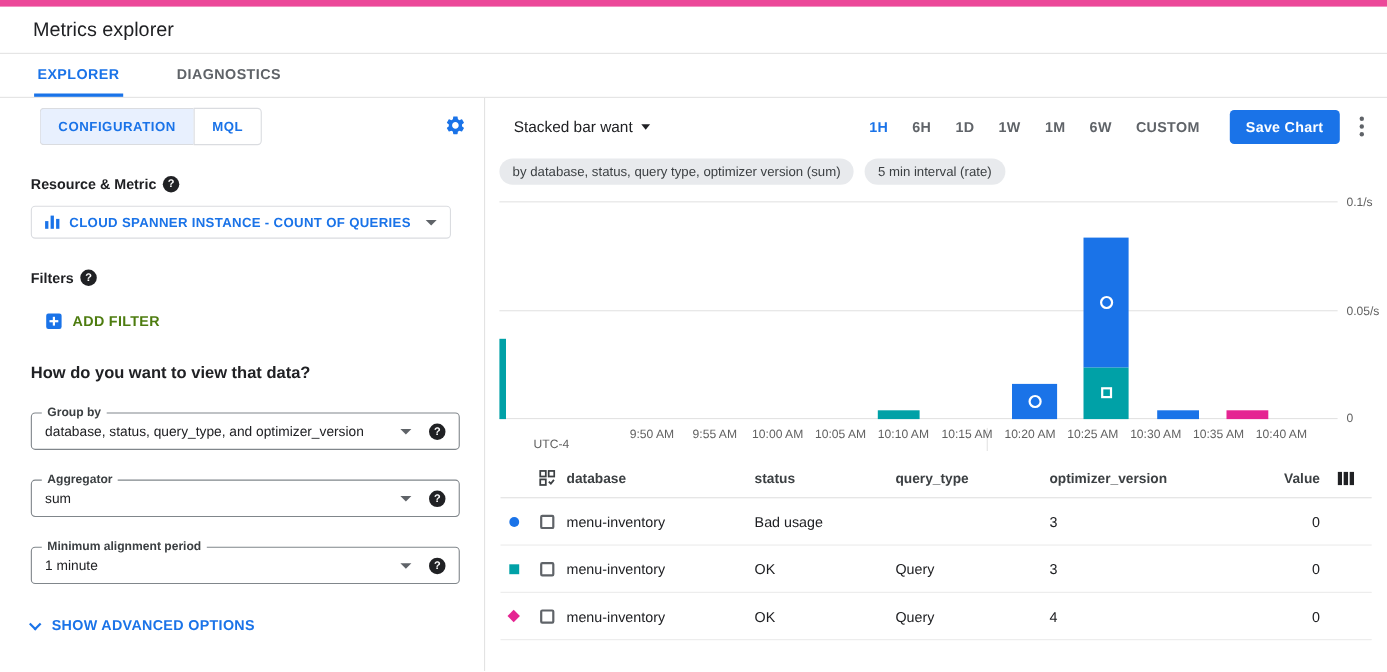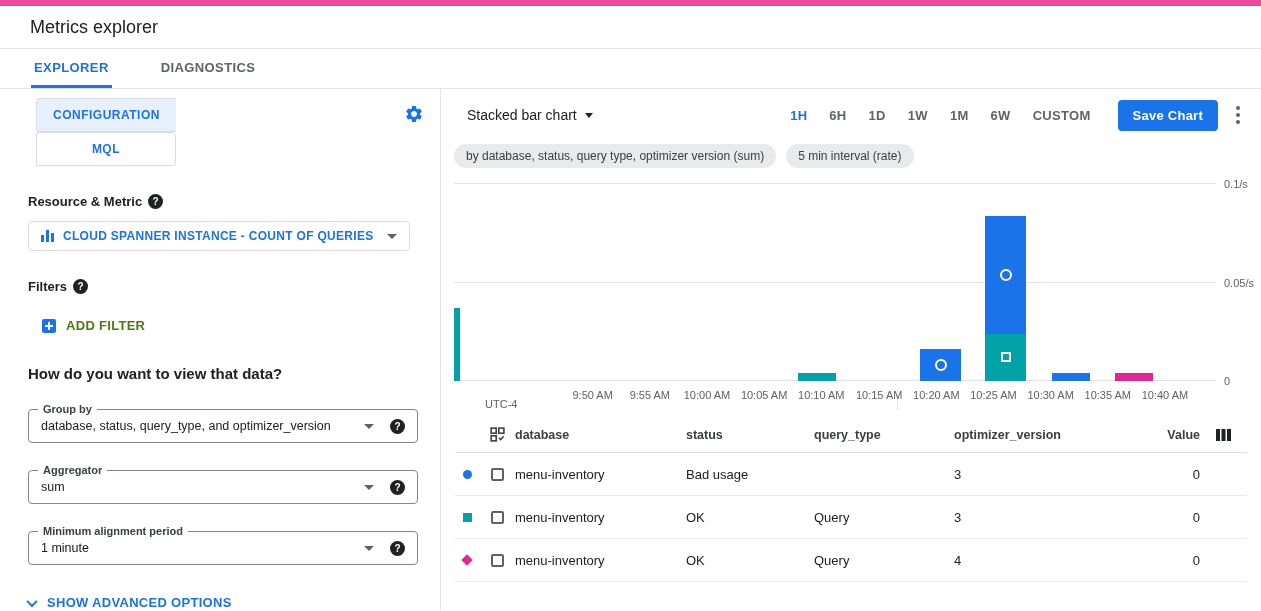--- a/index.html
+++ b/index.html
@@ -17,21 +17,21 @@
   
   .tab-bar { height:40px; border-bottom:1px solid #e3e3e3; display:flex; align-items:stretch; padding-left:31px; }
   .tab { display:flex; align-items:center; margin-right:46px; padding:0 3px; font-size:13px; font-weight:700;
     letter-spacing:.4px; color:#5f6368; cursor:pointer; border-bottom:3px solid transparent; }
   .tab.active { color:#1a73e8; border-bottom-color:#1a73e8; }
   
   .main { display:flex; height:521px; }
   .left { width:441px; flex:none; border-right:1px solid #e3e3e3; position:relative; padding:9px 0 0 28px; }
   .right { flex:1; position:relative; }
   
-  .seg { display:inline-flex; margin-left:8px;flex-direction:column; }
+  .seg { display:inline-flex; margin-left:8px; }
   .seg-btn { font-family:inherit; font-size:12px; font-weight:700; letter-spacing:.5px; padding:9px 16px;
     border:1px solid #dadce0; background:#fff; color:#1a73e8; cursor:pointer; }
   .seg-btn:first-child { border-radius:4px 0 0 4px; border-right:none; }
   .seg-btn:last-child { border-radius:0 4px 4px 0; }
   .seg-btn.active { background:#e8f0fe; }
   .gear-btn { position:absolute; top:15px; right:16px; cursor:pointer; line-height:0; }
   .sec-label { margin-top:28px; font-size:13px; font-weight:700; color:#202124;
     display:flex; align-items:center; gap:6px; }
   .help { display:inline-flex; align-items:center; justify-content:center; flex:none;
     width:15px; height:15px; border-radius:50%; background:#202124; color:#fff;
@@ -178,21 +178,21 @@
 
     <div class="advanced">
       <span class="chev"></span>
       <span>SHOW ADVANCED OPTIONS</span>
     </div>
   </div>
 
   <div class="right">
     <div class="toolbar">
       <div class="chart-type">
-        <span>Stacked bar chart</span>
+        <span>Stacked bar want</span>
         <span class="caret dark"></span>
       </div>
       <div class="ranges" id="ranges">
           <button class="range-btn active">1H</button>
           <button class="range-btn">6H</button>
           <button class="range-btn">1D</button>
           <button class="range-btn">1W</button>
           <button class="range-btn">1M</button>
           <button class="range-btn">6W</button>
           <button class="range-btn">CUSTOM</button>

